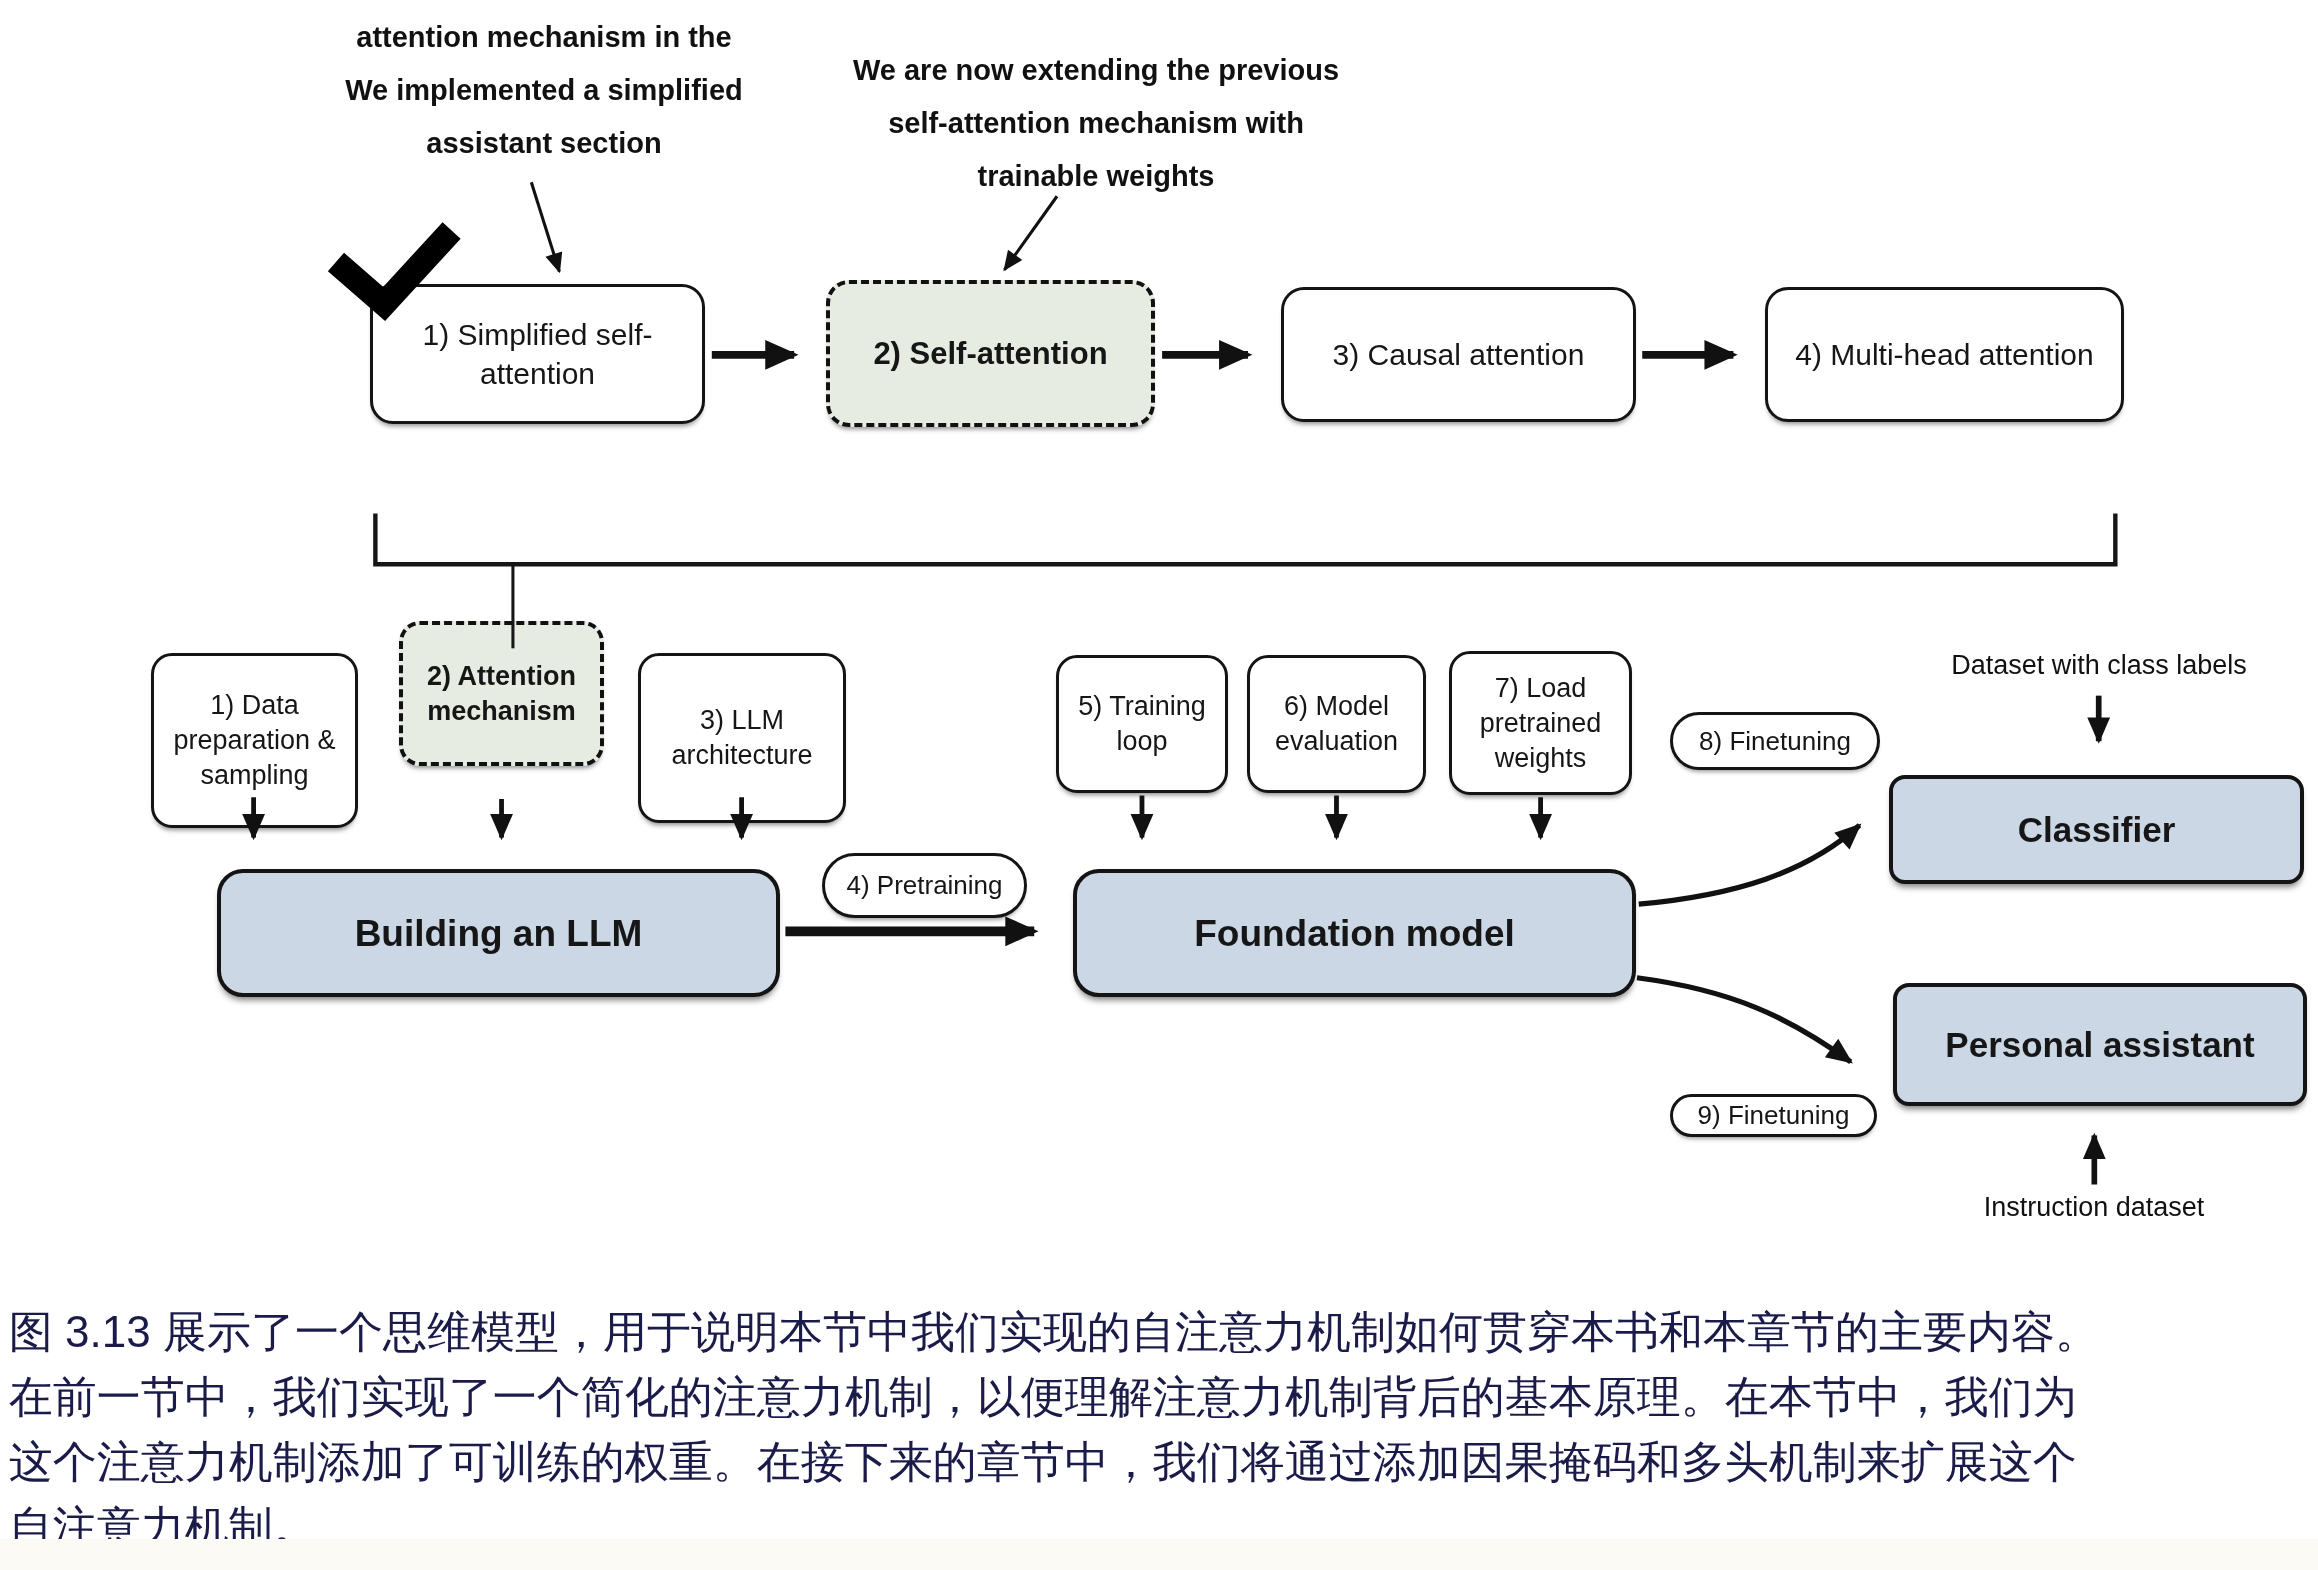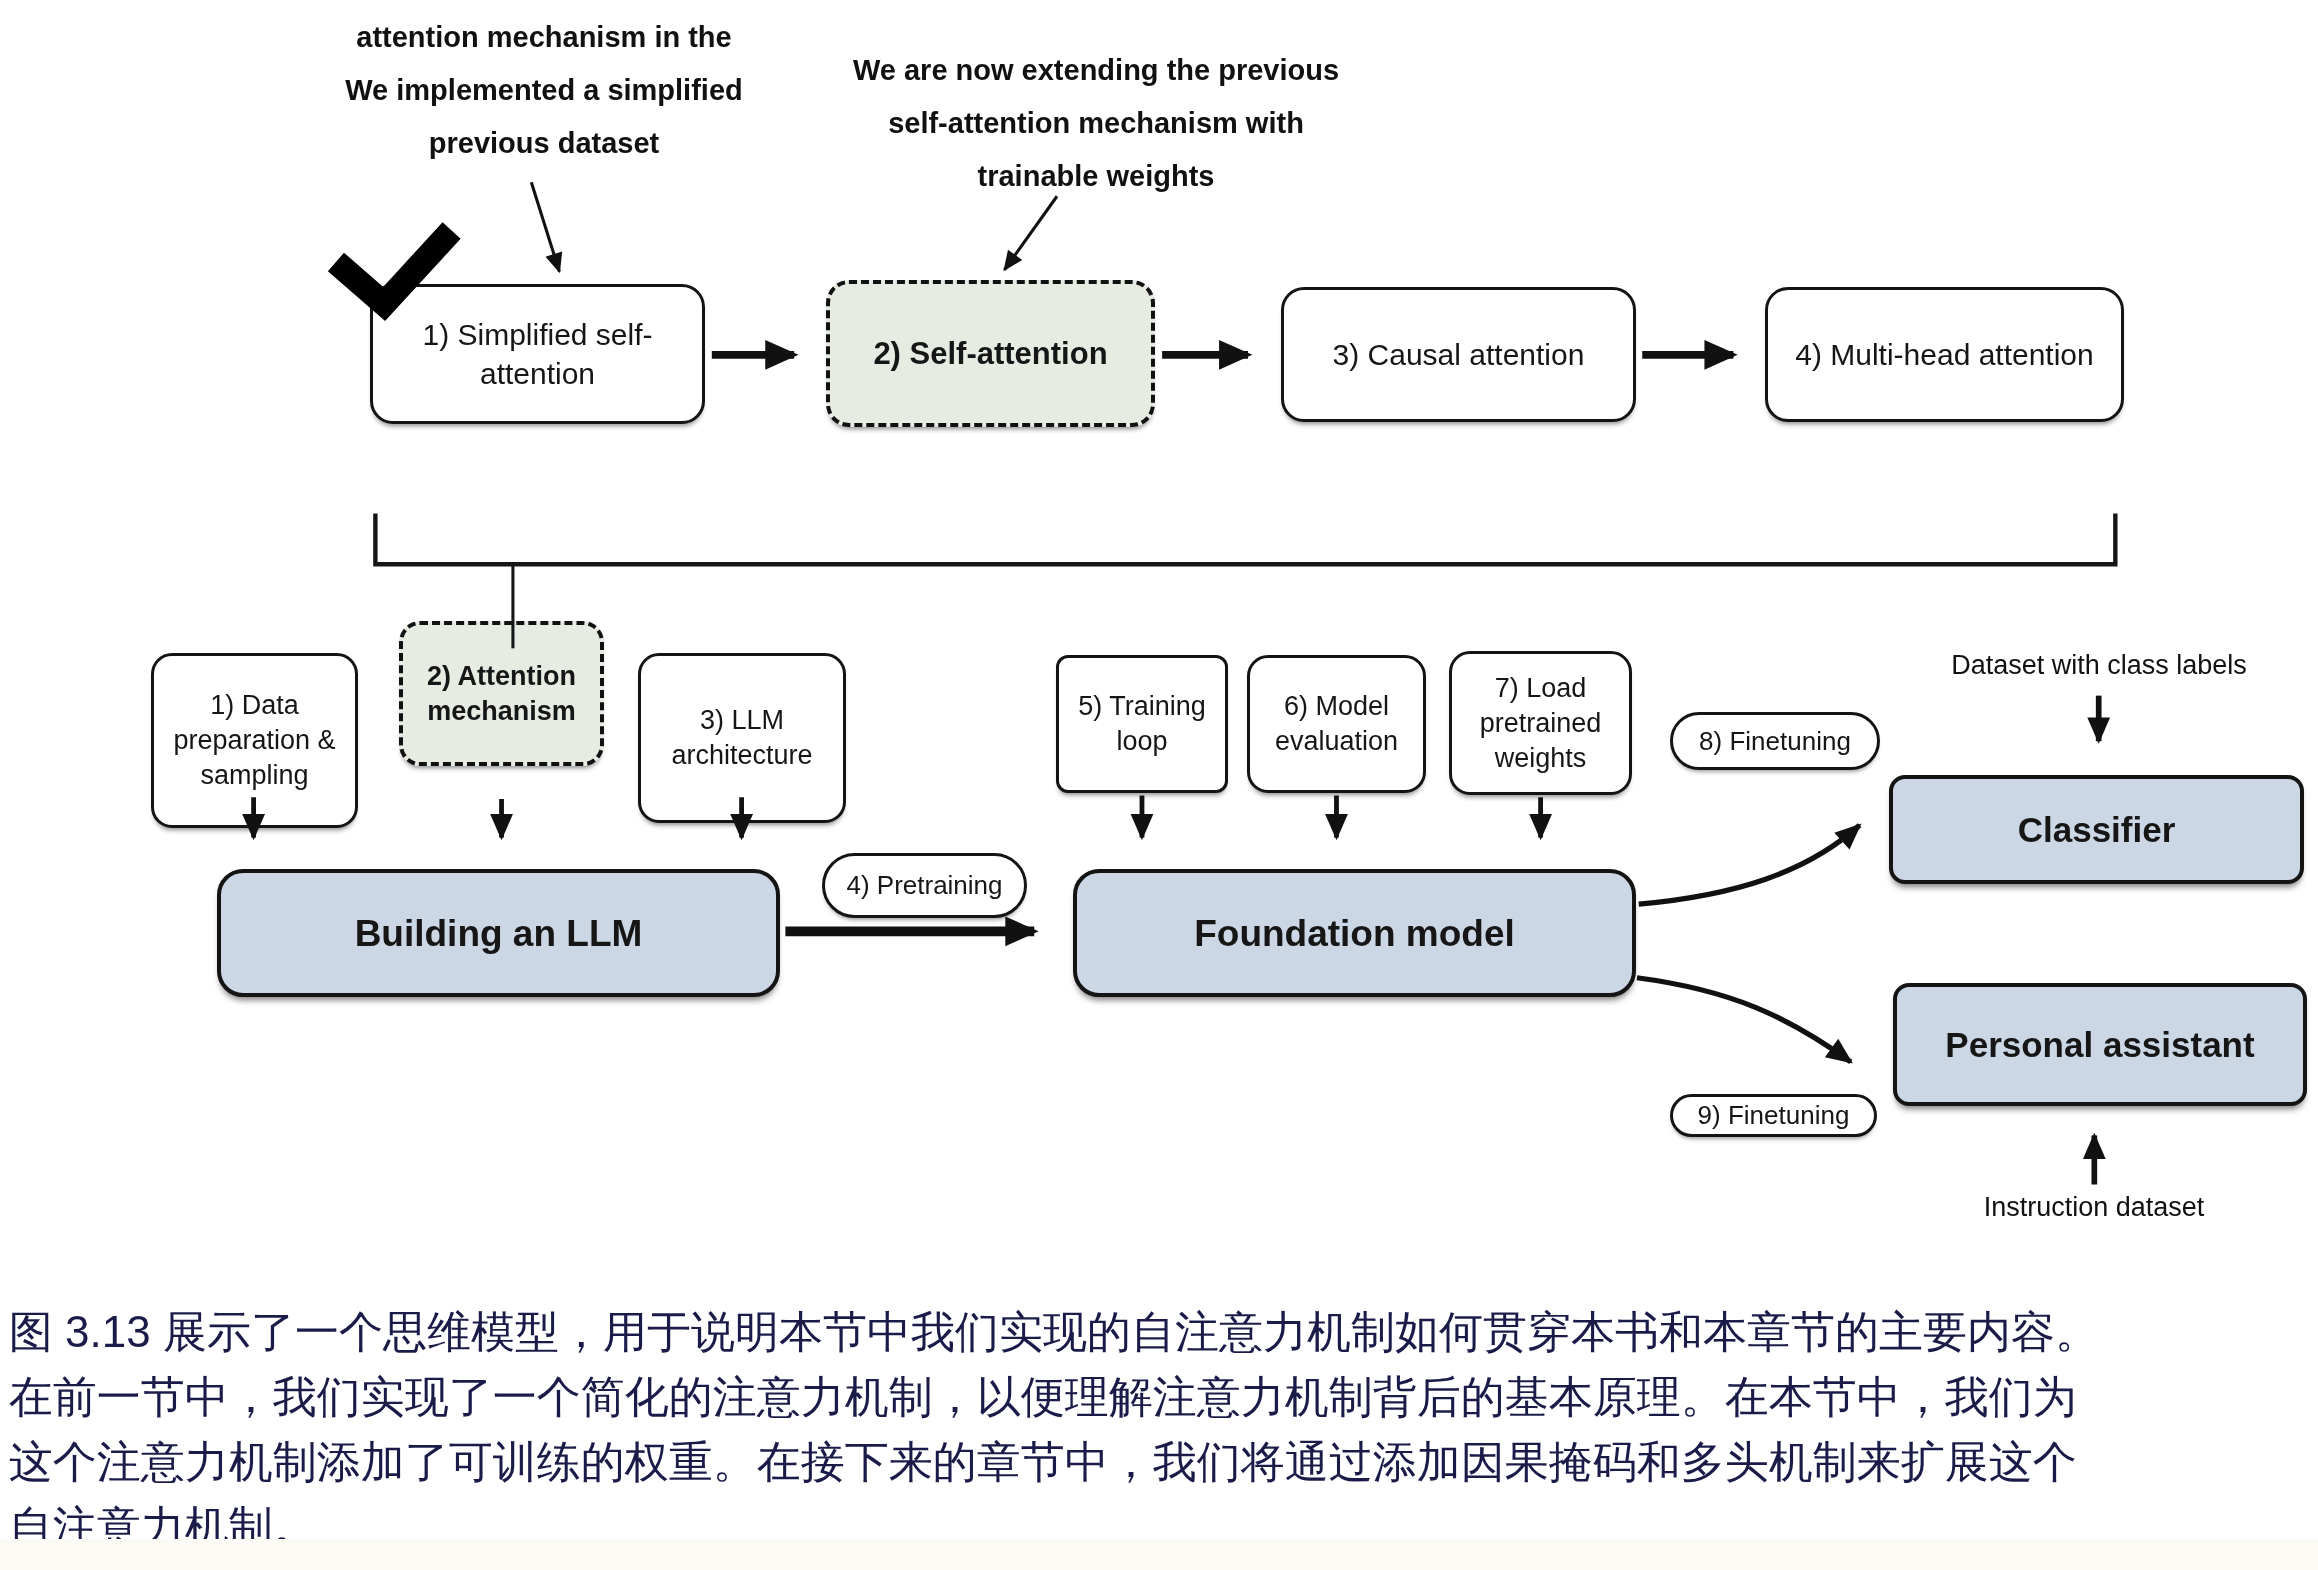--- a/index.html
+++ b/index.html
@@ -33,21 +33,21 @@
 </head>
 <body>
 
 <div class="canvas">
 
   <div class="layer boxes">
 
     <div class="note" style="left:259px;top:10.5px;width:570px;">
       <div>attention mechanism in the</div>
       <div>We implemented a simplified</div>
-      <div>previous dataset</div>
+      <div>assistant section</div>
     </div>
     <div class="note" style="left:811px;top:44px;width:570px;">
       <div>We are now extending the previous</div>
       <div>self-attention mechanism with</div>
       <div>trainable weights</div>
     </div>
 
     <div class="box" style="left:370px;top:284px;width:335px;height:140px;">
         <span>1) Simplified self-attention</span>
       </div>
@@ -63,21 +63,21 @@
 
     <div class="box small" style="left:151px;top:653px;width:207px;height:175px;justify-content:center;">
         <span>1) Data preparation &amp; sampling</span>
       </div>
     <div class="box small dashed" style="left:399px;top:621px;width:205px;height:145px;">
         <span>2) Attention mechanism</span>
       </div>
     <div class="box small" style="left:638px;top:653px;width:208px;height:170px;">
         <span>3) LLM architecture</span>
       </div>
-    <div class="box small" style="left:1056px;top:655px;width:172px;height:138px;border-radius:12px;">
+    <div class="box small" style="left:1056px;top:655px;width:172px;height:138px;">
         <span>5) Training loop</span>
       </div>
     <div class="box small" style="left:1247px;top:655px;width:179px;height:138px;">
         <span>6) Model evaluation</span>
       </div>
     <div class="box small" style="left:1449px;top:651px;width:183px;height:144px;">
         <span>7) Load pretrained weights</span>
       </div>
 
     <div class="pill" style="left:1670px;top:712px;width:210px;height:58px;">

